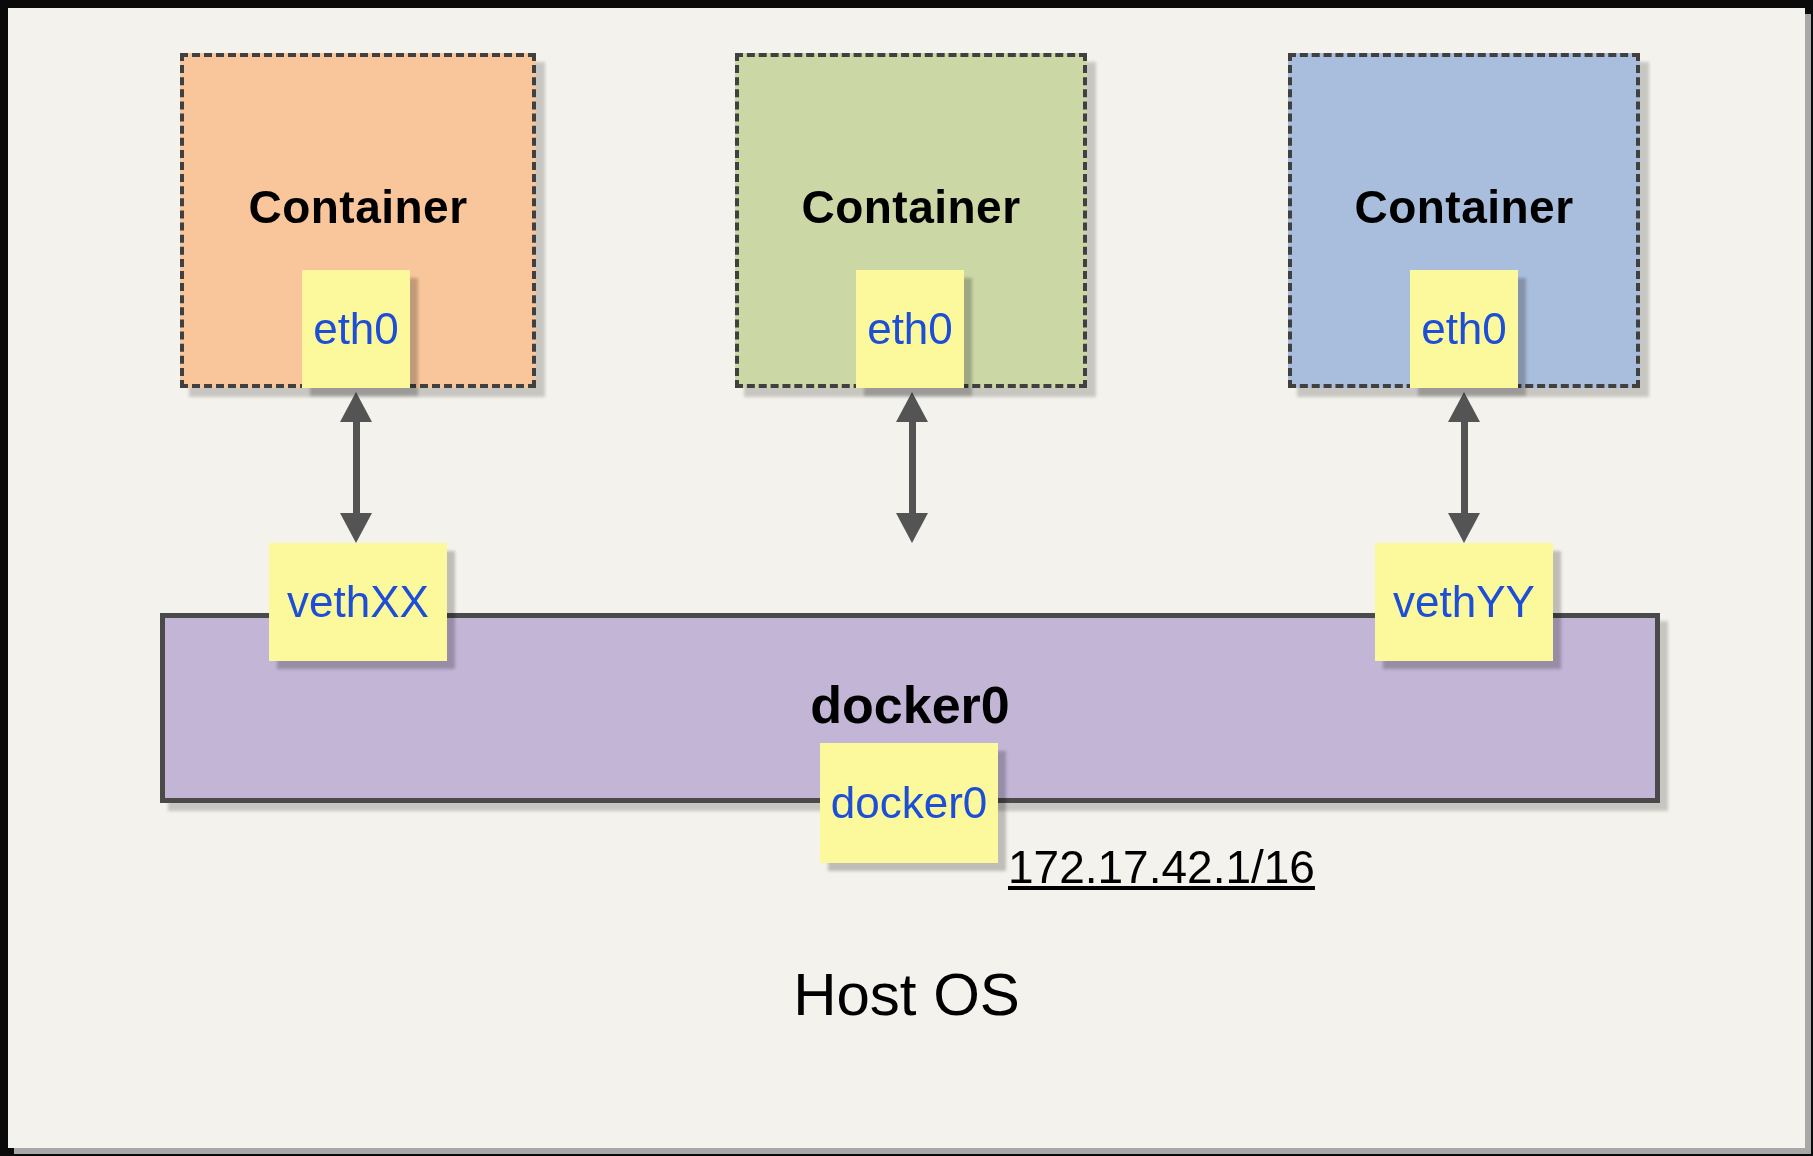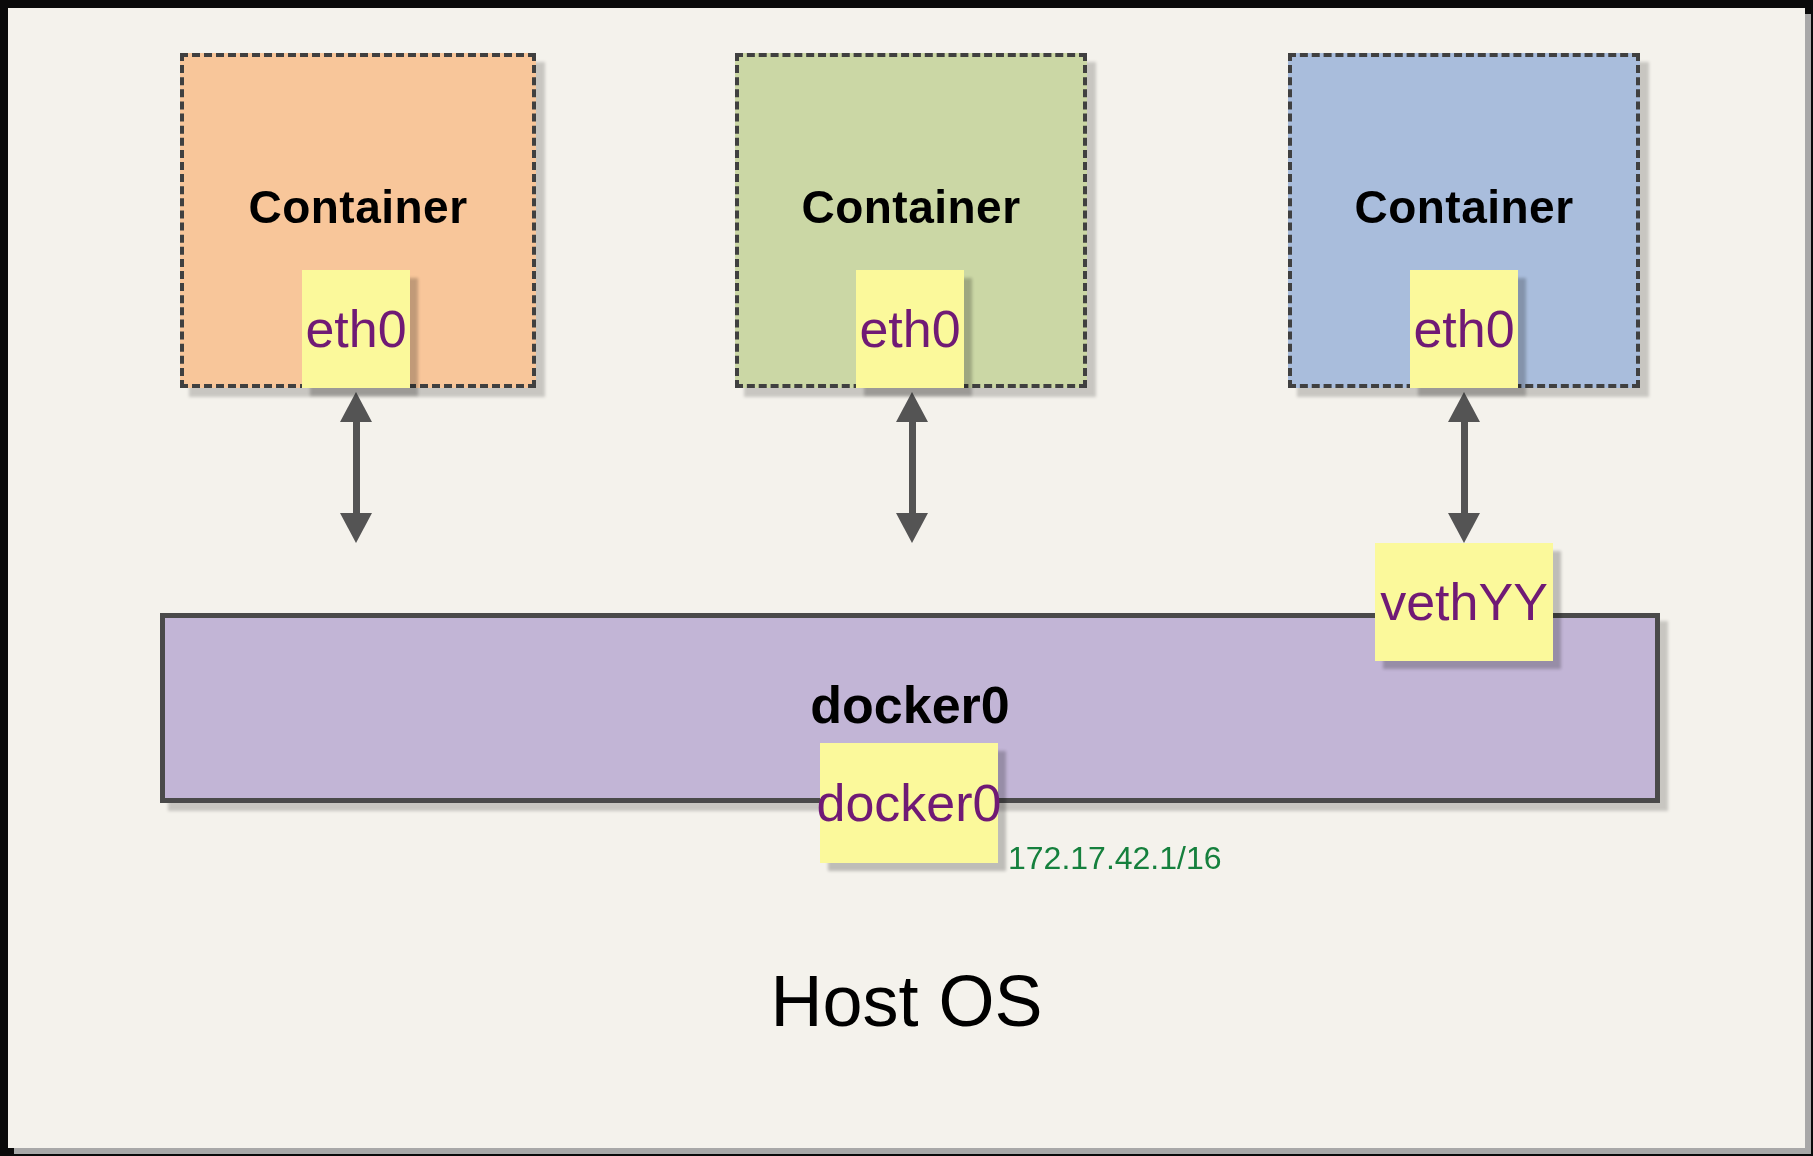--- a/index.html
+++ b/index.html
@@ -23,21 +23,21 @@
   }
   .container-title {
     font-weight:bold; font-size:46px; color:#000;
     margin-bottom:28px; letter-spacing:0.5px;
   }
 
   
   .note {
     position:absolute; box-sizing:border-box;
     display:flex; align-items:center; justify-content:center;
-    font-size:52px; color:#701a75;
+    font-size:44px; color:#1d4ed8;
     box-shadow:8px 8px 3px rgba(0,0,0,0.22);
     z-index:5;
   }
   .eth-box  { width:108px; height:118px; top:262px; }
   .veth-box { width:178px; height:118px; top:535px; }
   .docker-if-box { width:178px; height:120px; top:735px; left:812px; }
 
   
   .arrow {
     position:absolute; top:384px; height:151px; width:32px;
@@ -63,26 +63,26 @@
     z-index:1;
   }
   .bridge-label {
     position:absolute; left:152px; top:667px; width:1500px;
     text-align:center; font-weight:bold; font-size:52px; color:#000;
     z-index:2;
   }
 
   .ip-label {
     position:absolute; left:1000px; top:832px;
-    font-size:32px; color:#15803d; z-index:2;
+    font-size:46px; color:#000000; z-index:2;text-decoration:underline;
   }
 
   .host-title {
     position:absolute; left:0; top:952px; width:100%;
-    text-align:center; font-size:72px; color:#000;
+    text-align:center; font-size:60px; color:#000;
   }
 </style>
 </head>
 <body>
 
 <div class="frame">
   <div class="panel" style="background-color: rgb(244, 242, 236);">
 
     <div class="container-box" style="left: 172px; width: 356px; background-color: rgb(248, 198, 154); border-color: rgb(64, 64, 64);">
       <div class="container-title">Container</div>
@@ -115,20 +115,23 @@
       <div class="head-up" style="border-bottom-color: rgb(84, 84, 84);"></div>
       <div class="shaft" style="background-color: rgb(84, 84, 84);"></div>
       <div class="head-down" style="border-top-color: rgb(84, 84, 84);"></div>
     </div>
     <div class="arrow" style="left:1440px;">
       <div class="head-up" style="border-bottom-color: rgb(84, 84, 84);"></div>
       <div class="shaft" style="background-color: rgb(84, 84, 84);"></div>
       <div class="head-down" style="border-top-color: rgb(84, 84, 84);"></div>
     </div>
 
+    <div class="note veth-box" style="left: 261px; background-color: rgb(251, 249, 155);">
+      <span>vethXX</span>
+    </div>
     <div class="note veth-box" style="left: 1367px; background-color: rgb(251, 249, 155);">
       <span>vethYY</span>
     </div>
 
     <div class="bridge-bar" style="background-color: rgb(194, 181, 214);"></div>
     <div class="bridge-label">docker0</div>
 
     <div class="note docker-if-box" style="background-color: rgb(251, 249, 155);">
       <span>docker0</span>
     </div>

